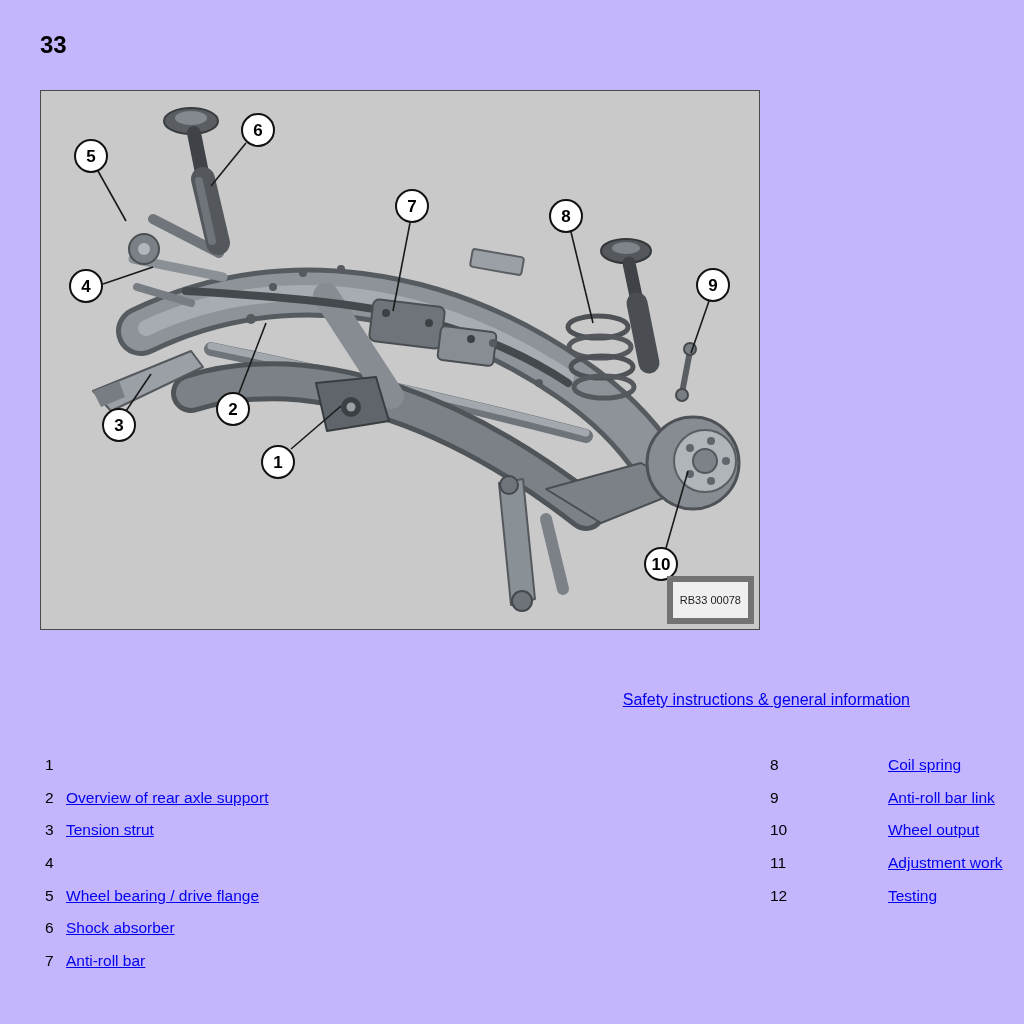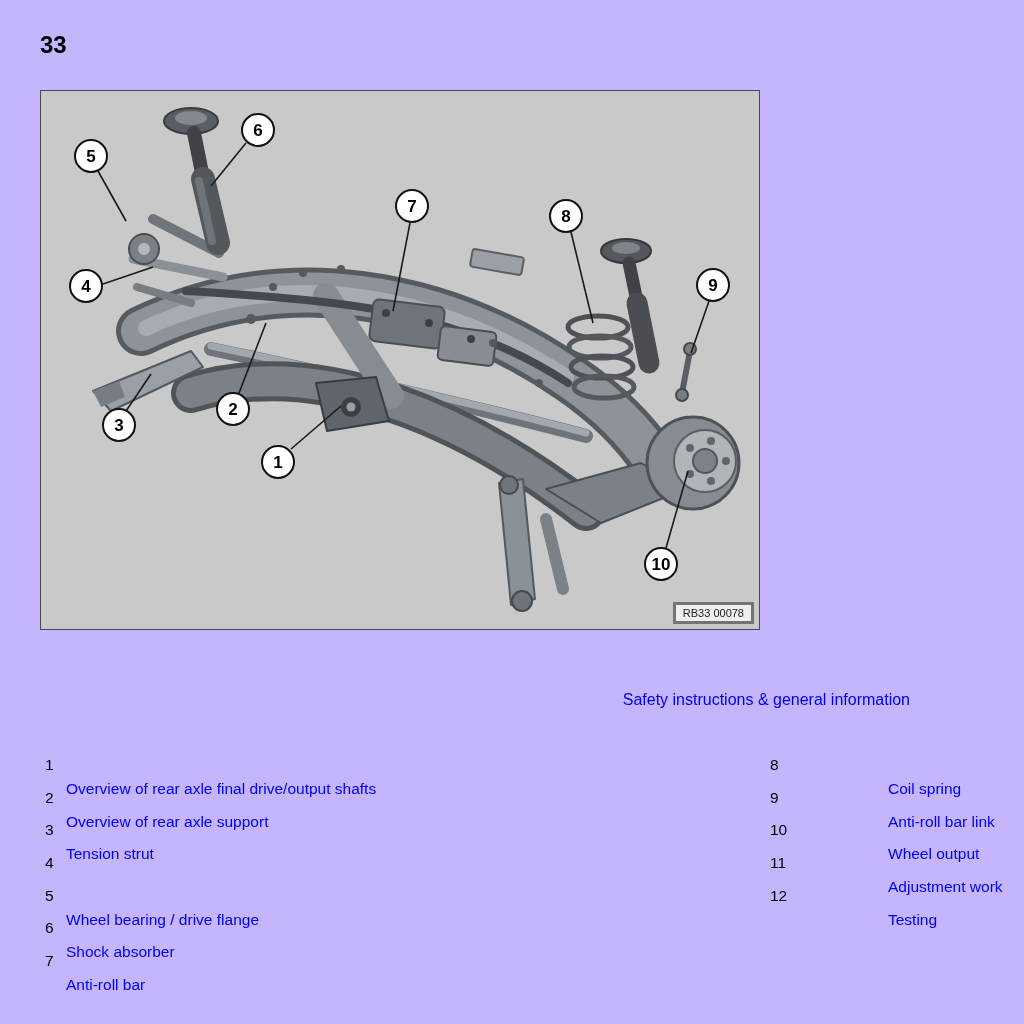--- a/index.html
+++ b/index.html
@@ -12,23 +12,23 @@
 
   .figure-box { position:absolute; top:90px; left:40px; width:720px; height:540px;
     background:#c9c9c9; border:1px solid #4a4a4a; }
   .figure-box svg { position:absolute; left:0; top:0; }
 
   .callout { position:absolute; width:34px; height:34px; border-radius:50%;
     background:#ffffff; border:2px solid #111; display:flex; align-items:center;
     justify-content:center; font-size:17px; font-weight:bold; line-height:1; }
 
   .fig-code { position:absolute; right:5px; bottom:5px; background:#efefef;
-    border:3px solid #737373; font-size:11px; padding:2px 7px; color:#222;margin-top:31px; }
-
-  a.doclink { color:#0000EE; cursor:pointer;margin-top:24px; }
+    border:6px solid #737373; font-size:11px; padding:12px 7px; color:#222;margin-top:31px; }
+
+  a.doclink { color:#0000EE; text-decoration:underline; cursor:pointer; }
 
   .safety-row { position:absolute; top:691px; left:0; width:910px; text-align:right; font-size:16px; }
 
   .legend { position:absolute; top:756px; left:45px; width:965px; display:flex; font-size:15.5px; }
   .legend-left { flex:1 1 auto; }
   .legend-right { width:240px; flex:none; }
   .legend-row { display:flex; height:32.7px; align-items:flex-start; }
   .legend-num { width:21px; flex:none; }
   .legend-right .legend-num { width:118px; }
 </style>
@@ -152,21 +152,20 @@
   </div>
 
   <div class="safety-row">
     <a class="doclink">Safety instructions &amp; general information</a>
   </div>
 
   <div class="legend">
     <div class="legend-left">
       <div class="legend-row">
         <span class="legend-num">1</span>
-        <a class="doclink">Overview of rear axle final drive/output shafts</a>
       </div>
       <div class="legend-row">
         <span class="legend-num">2</span>
         <a class="doclink">Overview of rear axle support</a>
       </div>
       <div class="legend-row">
         <span class="legend-num">3</span>
         <a class="doclink">Tension strut</a>
       </div>
       <div class="legend-row">

